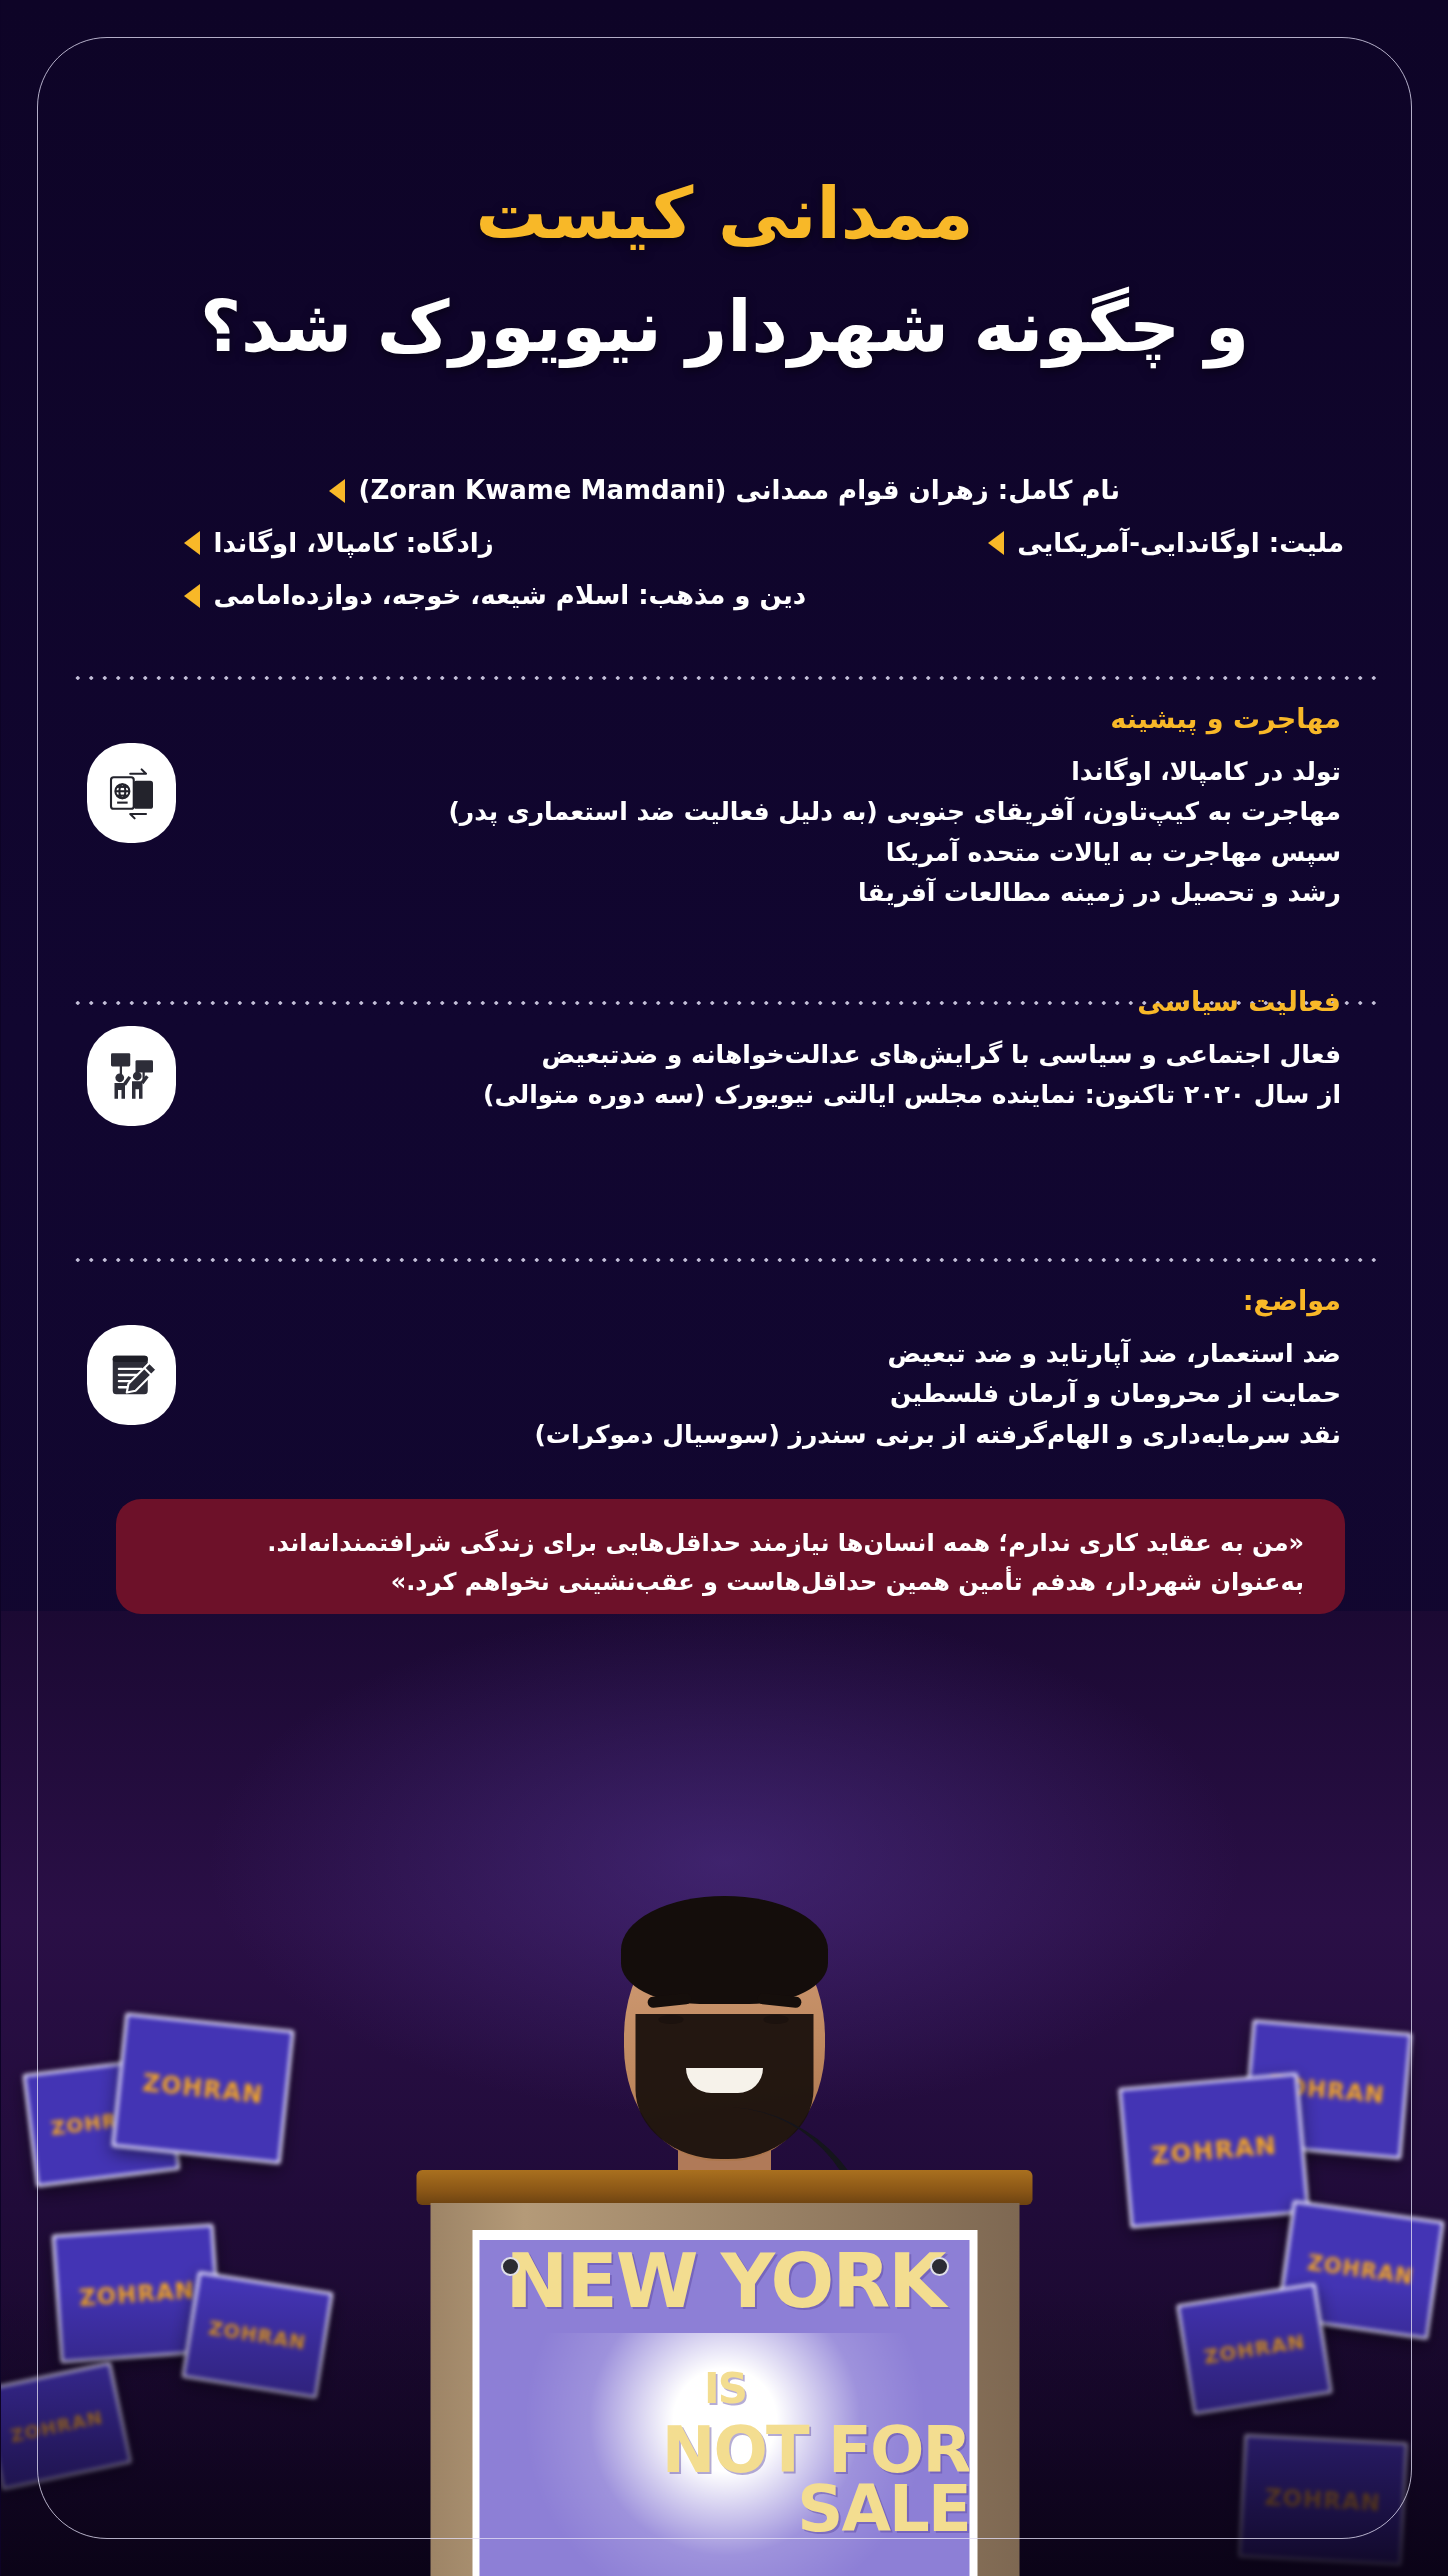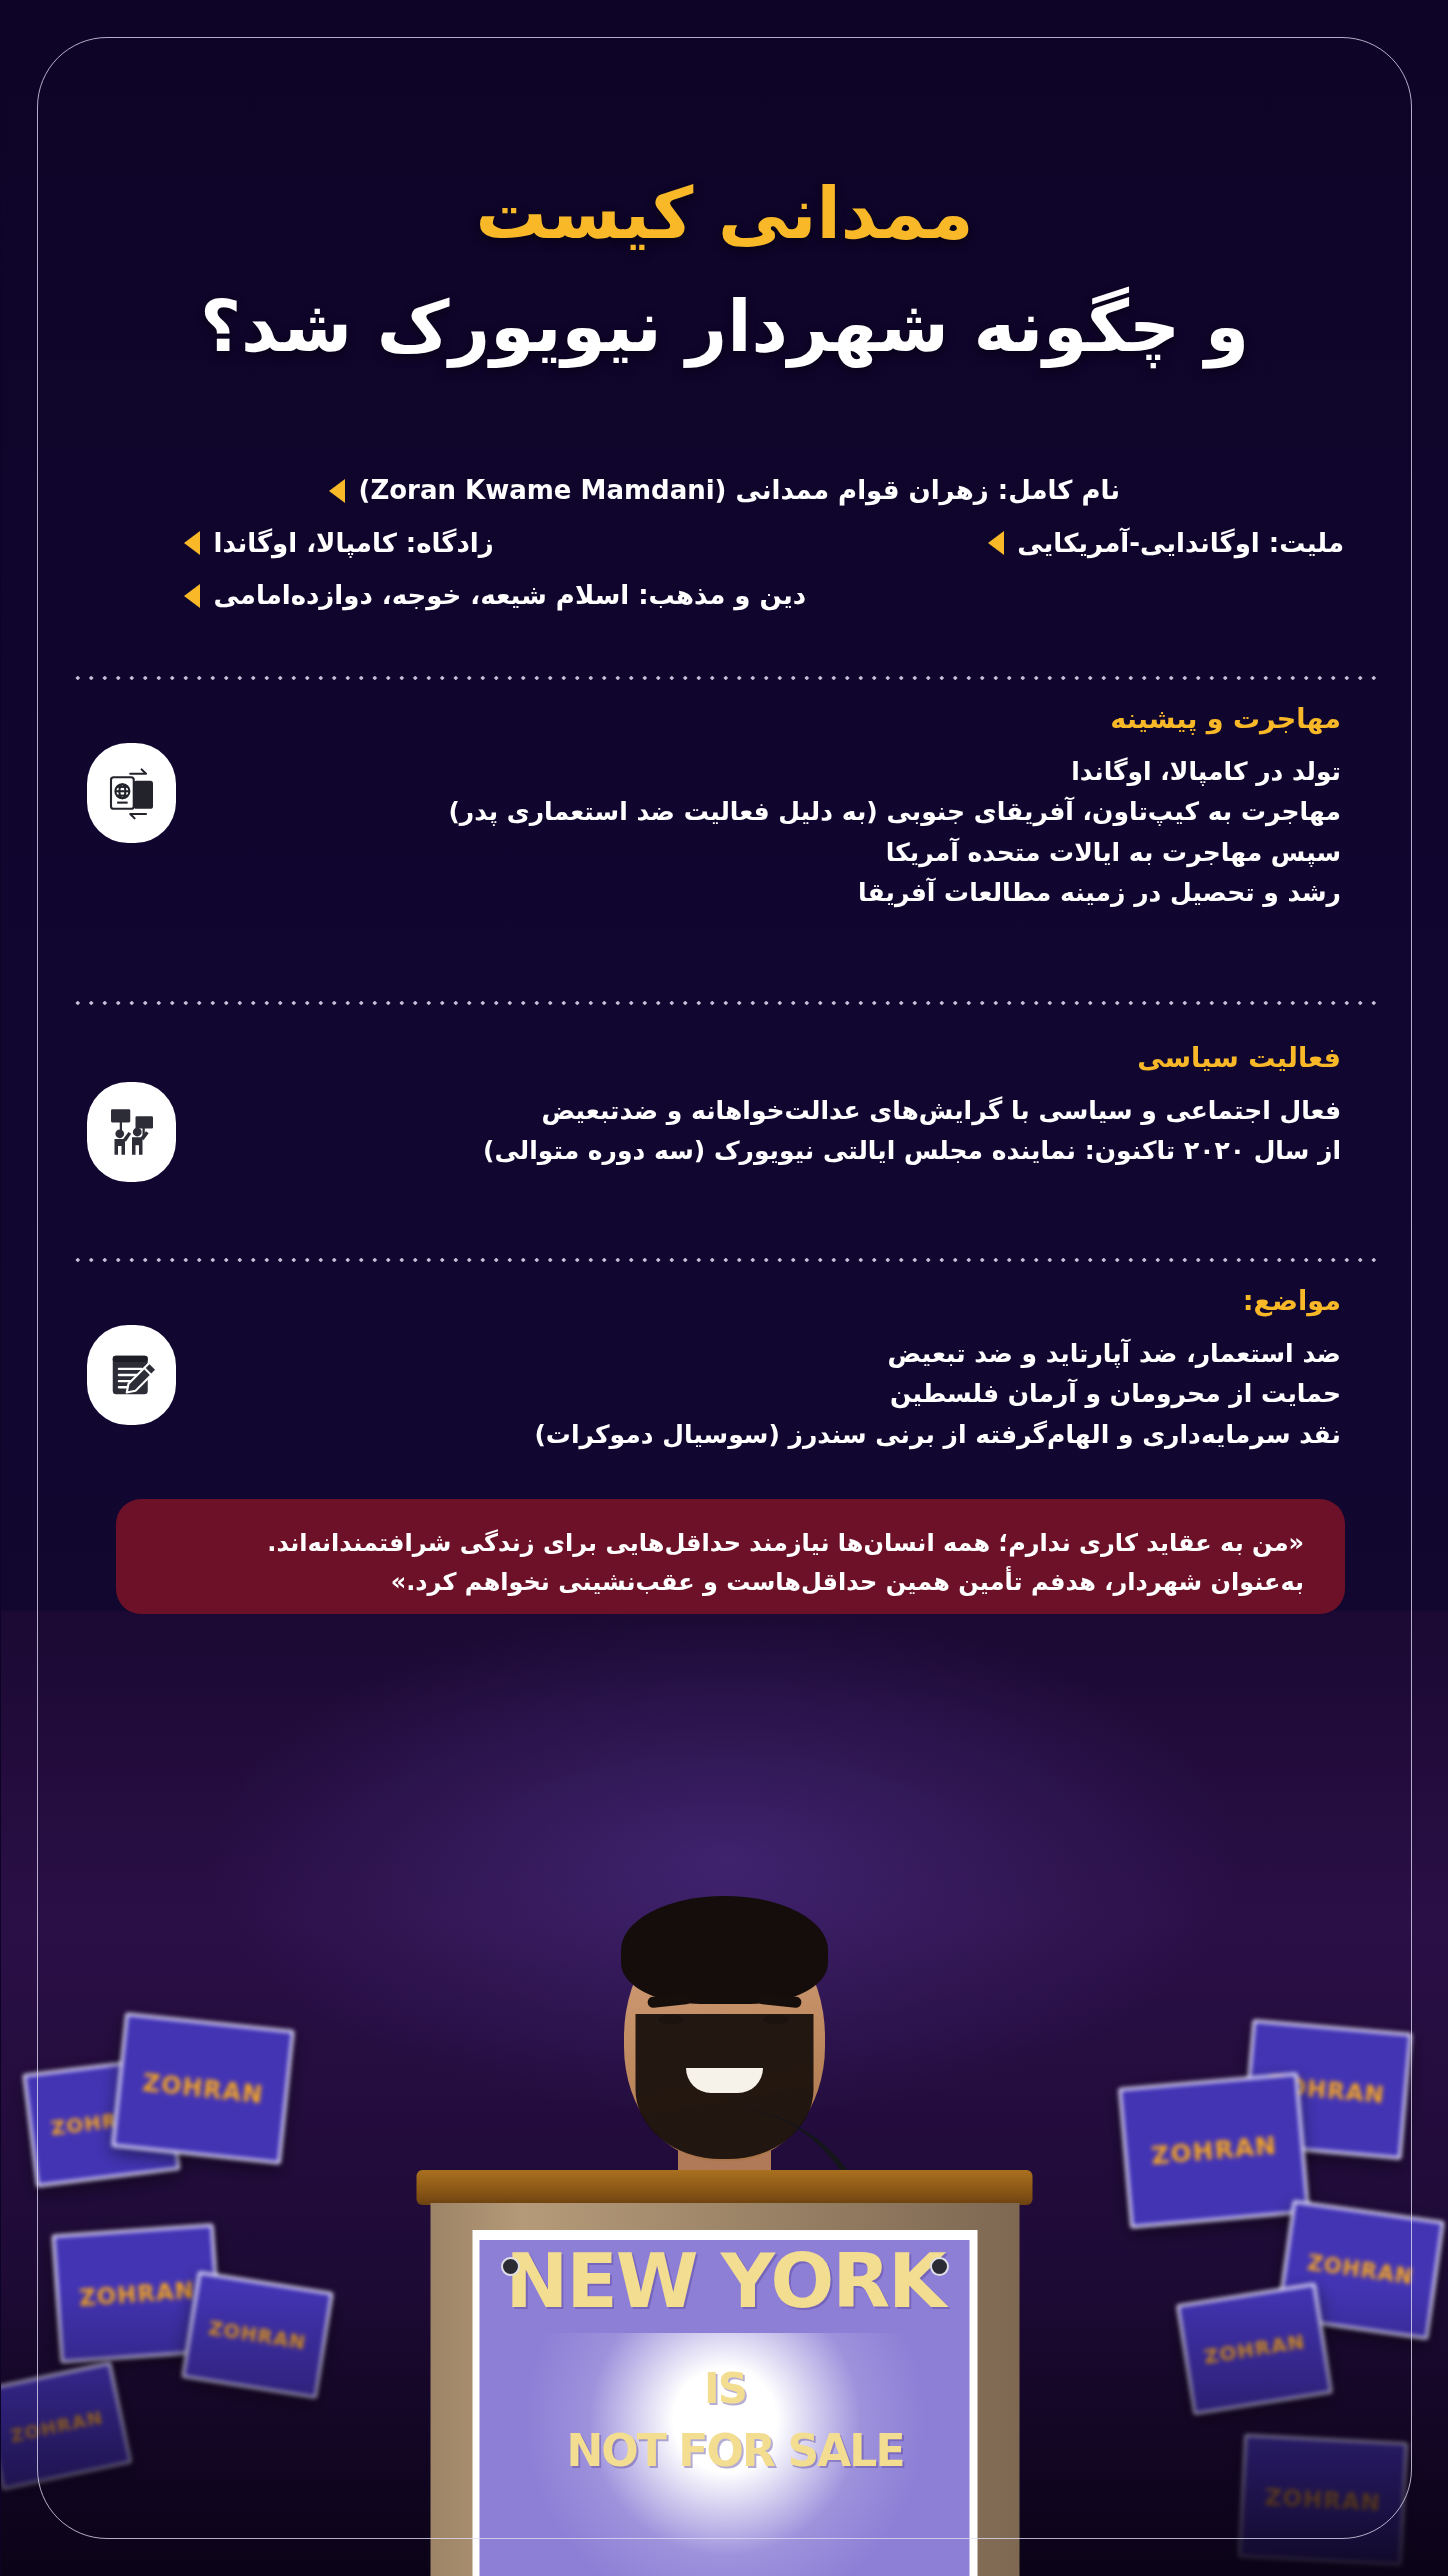--- a/index.html
+++ b/index.html
@@ -149,21 +149,21 @@
     line-height: 1.3;
   }
   .sec-line {
     font-size: 25px;
     font-weight: 700;
     color: #ffffff;
     line-height: 1.62;
   }
 
   .s1 { top: 701px; }
-  .s2 { top: 1040px; }
+  .s2 { top: 984px; }
   .s3 { top: 1283px; }
 
   
   .quote {
     position: absolute;
     left: 116px;
     right: 104px;
     top: 1499px;
     background: #6d1129;
     border-radius: 25px;
@@ -411,21 +411,21 @@
     z-index: 2;
     font-family: "DejaVu Sans", "Liberation Sans", sans-serif;
     font-weight: 700;
     color: #f3dd90;
     letter-spacing: -1.9px;
     text-shadow: 1.9px 1.9px 0 rgba(90,70,160,0.45);
     line-height: 0.92;
   }
   .sign-l1 { font-size: 75px; margin-top: 7.7px; }
   .sign-l2 { font-size: 42px; margin-top: 54px; }
-  .sign-l3 { font-size: 44px; margin-top: 22px; padding-left: 20px; }
+  .sign-l3 { font-size: 64px; margin-top: 12px; padding-left: 20px; }
   .grommet {
     position: absolute;
     top: 17.4px;
     width: 19.3px; height: 19.3px;
     border-radius: 50%;
     background: #2b2b33;
     border: 2.9px solid #dfdfe8;
     z-index: 4;
   }
   .grommet.l { left: 21px; }

